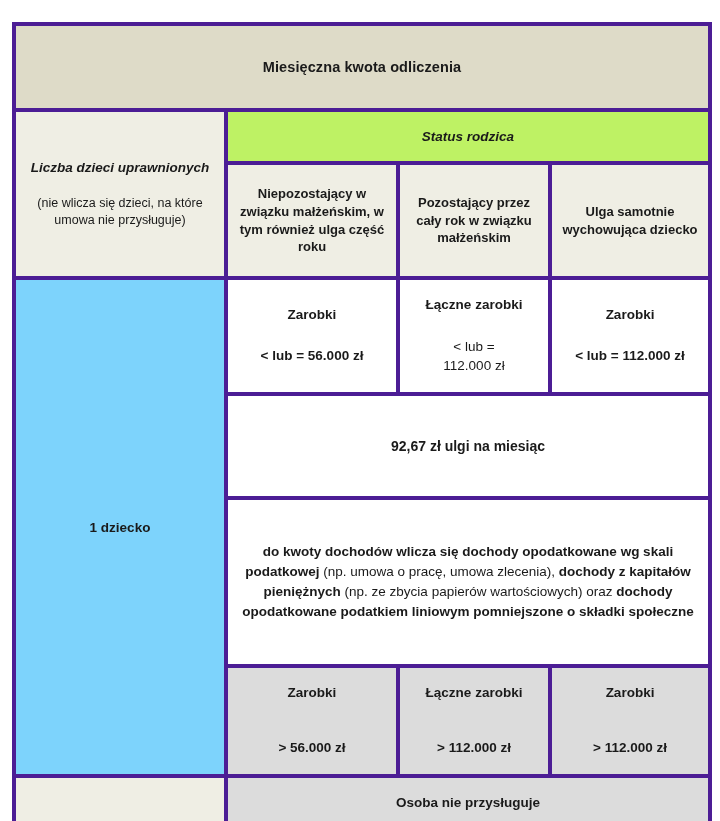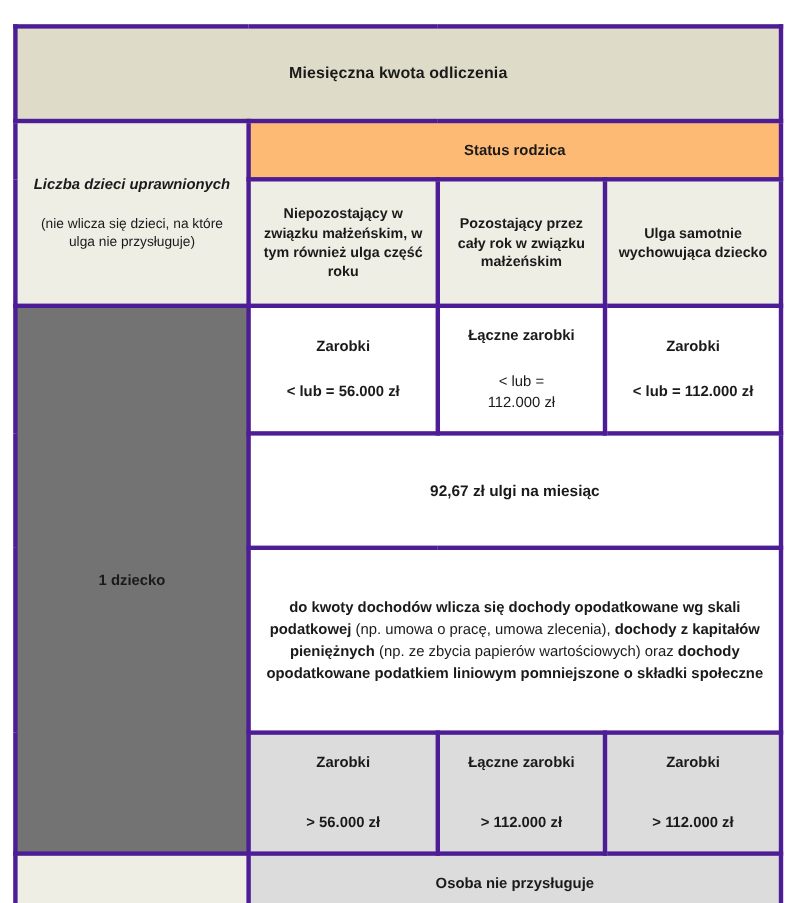--- a/index.html
+++ b/index.html
@@ -47,23 +47,24 @@
     letter-spacing: .1px;
   }
   .col-children {
     width: 212px;
   }
   .col-a { width: 172px; }
   .col-b { width: 152px; }
   .col-c { width: 160px; }
 
   .head-beige {
-    background: #fdba74;
-    font-weight: bold;
-    font-size: 13.5px;
+    background: #bef264;
+    font-weight: bold;
+    font-size: 13.5px;
+    font-style: italic;
   }
   .status-parent {
     height: 48px;
   }
   .children-head {
     background: #efeee4;
     height: 168px;
     padding: 10px 12px;
   }
   .children-head .main {
@@ -80,21 +81,21 @@
   }
   .subhead {
     background: #efeee4;
     height: 104px;
     font-weight: bold;
     font-size: 13px;
     line-height: 1.35;
     padding: 6px 7px;
   }
   .row-label {
-    background: #737373;
+    background: #7dd3fc;
     font-weight: bold;
     font-size: 13.5px;
     vertical-align: top;
     padding-top: 38px;
   }
   .white {
     background: #ffffff;
   }
   .grey {
     background: #dcdcdc;
@@ -168,21 +169,21 @@
         <col class="col-c">
       </colgroup>
       <tbody>
         <tr>
           <td class="title-cell" colspan="4">Miesięczna kwota odliczenia</td>
         </tr>
 
         <tr>
           <td class="children-head" rowspan="2">
             <div class="main">Liczba dzieci uprawnionych</div>
-            <div class="note">(nie wlicza się dzieci, na które ulga nie przysługuje)</div>
+            <div class="note">(nie wlicza się dzieci, na które umowa nie przysługuje)</div>
           </td>
           <td class="head-beige status-parent" colspan="3">Status rodzica</td>
         </tr>
 
         <tr>
           <td class="subhead">Niepozostający w związku małżeńskim, w tym również ulga część roku</td>
           <td class="subhead">Pozostający przez cały rok w związku małżeńskim</td>
           <td class="subhead">Ulga samotnie wychowująca dziecko</td>
         </tr>
 

